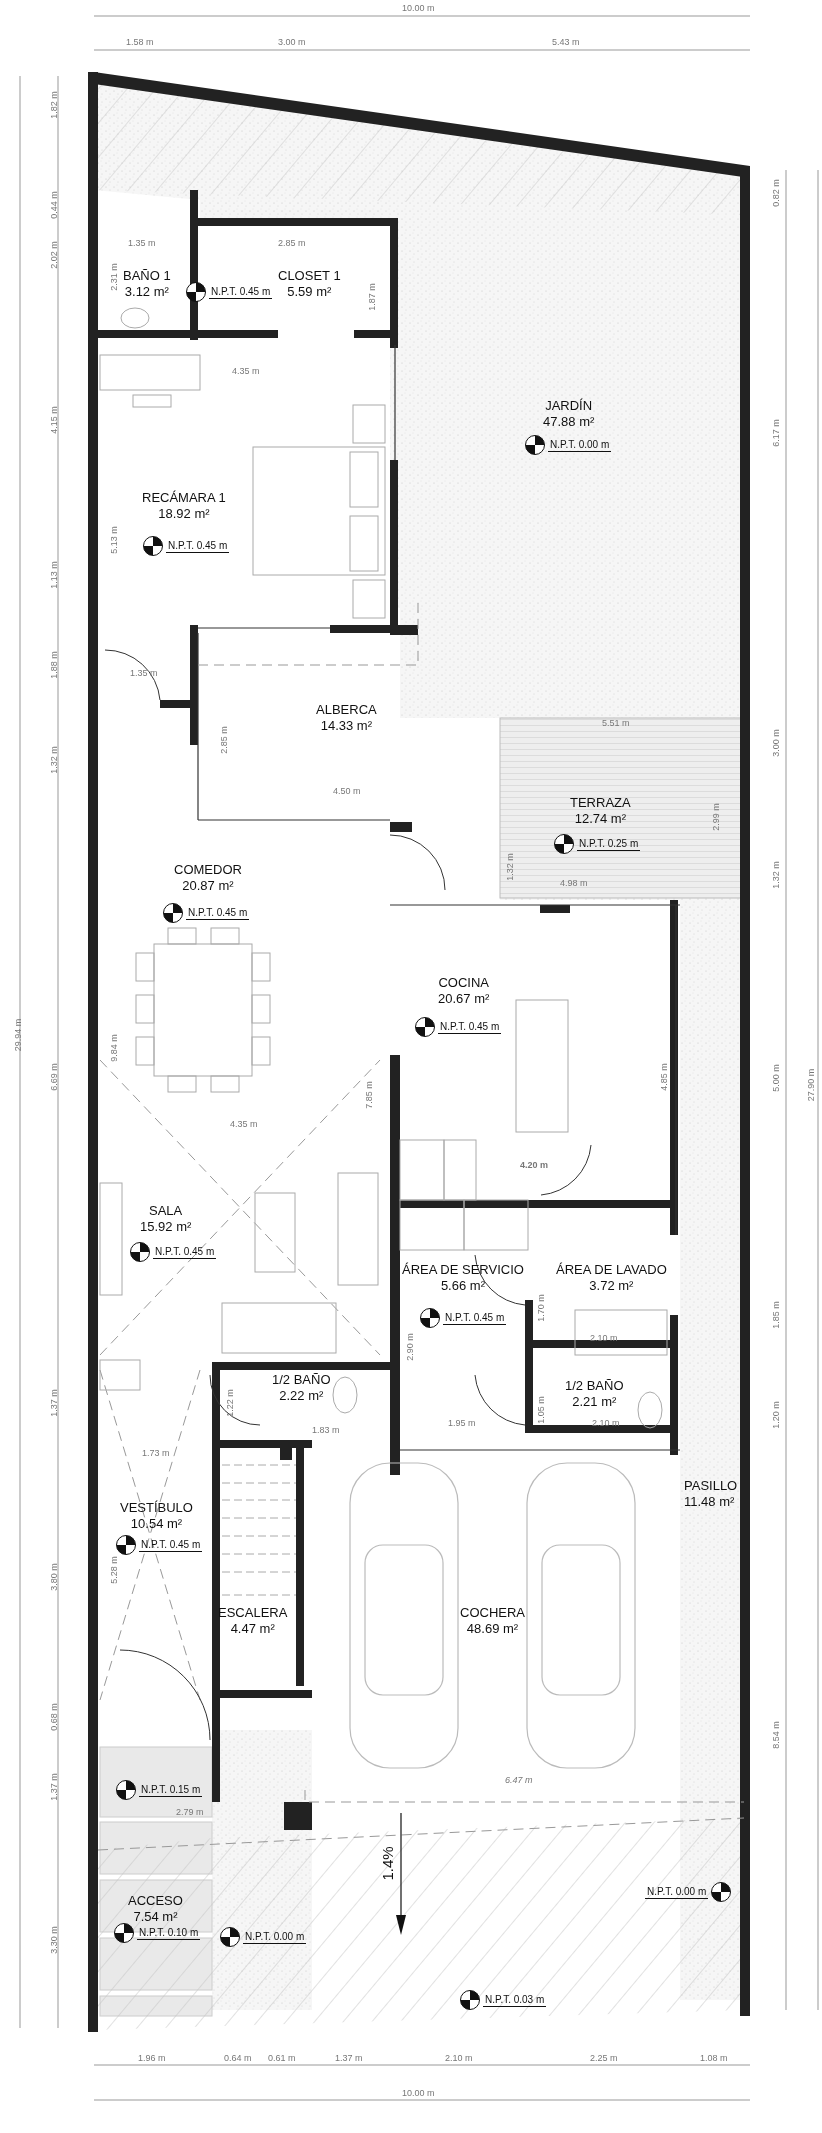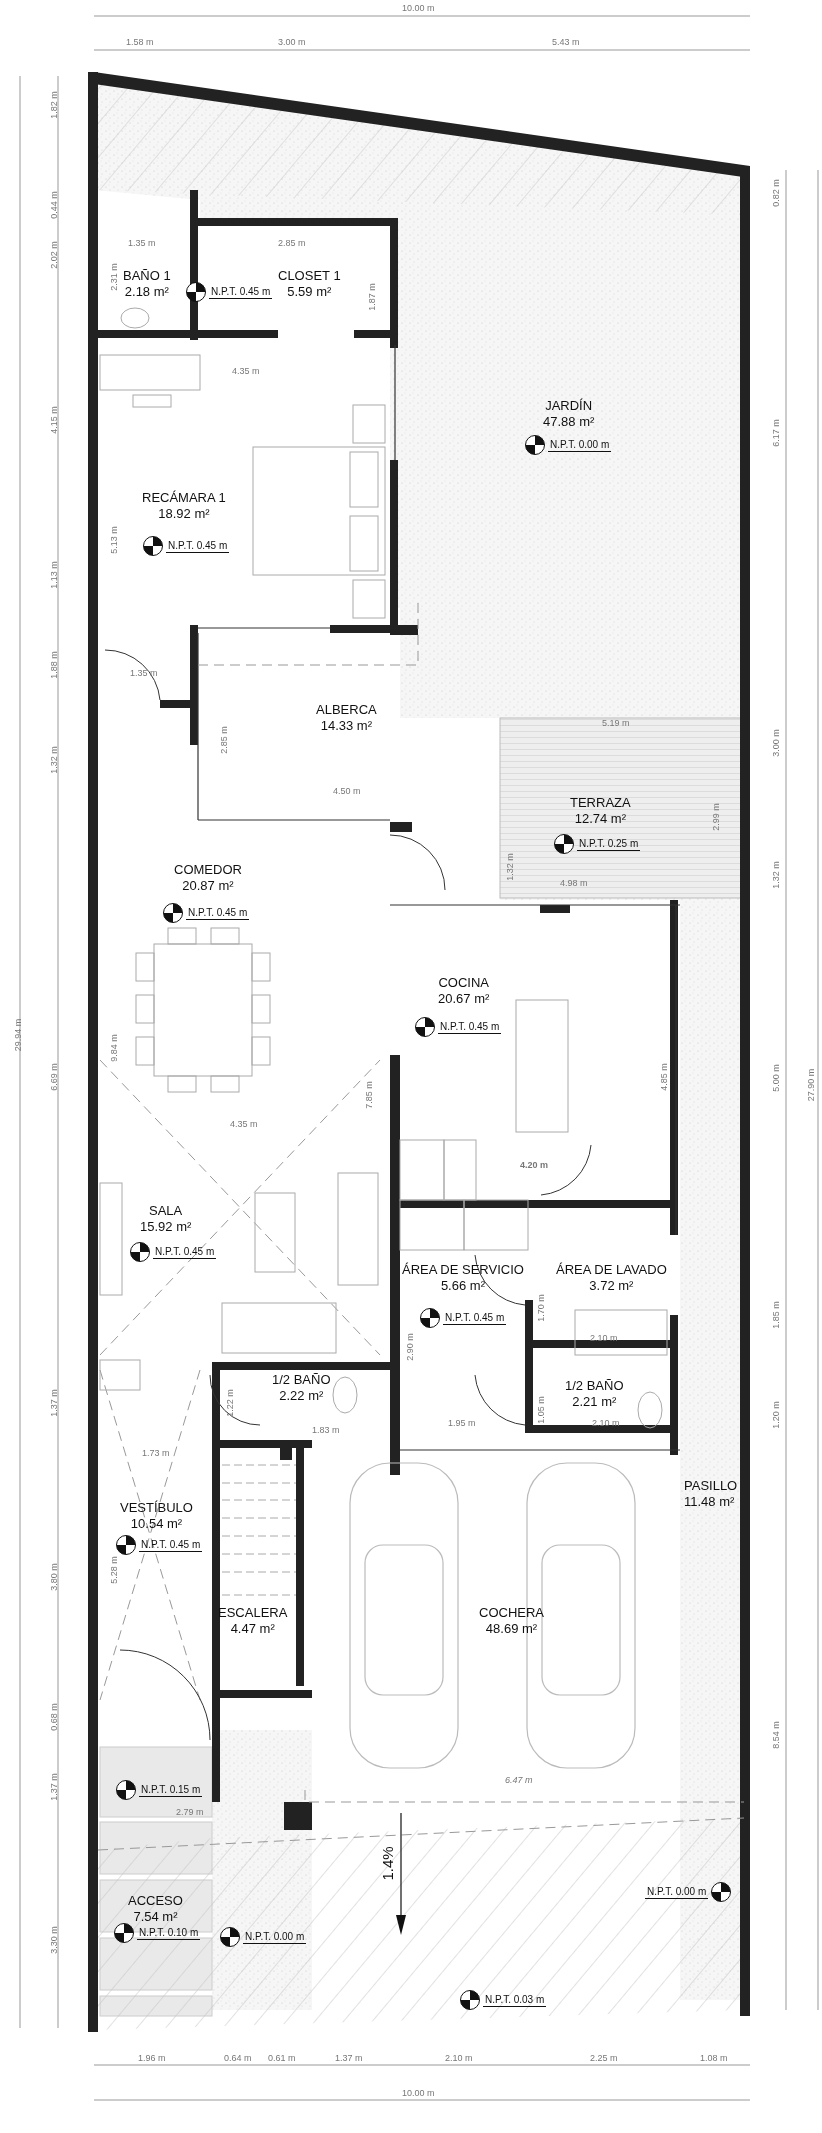--- a/index.html
+++ b/index.html
@@ -189,21 +189,21 @@
   </g>
 
   <g>
     <line x1="401" y1="1813" x2="401" y2="1925" stroke="#111" stroke-width="1.2"></line>
     <polygon points="396,1915 406,1915 401,1935" fill="#111"></polygon>
   </g>
 </svg>
 
 <div class="room-label" style="left:123px;top:268px;">
   <span class="nm">BAÑO 1</span>
-  <span class="ar">2.18 m²</span>
+  <span class="ar">3.12 m²</span>
 </div>
 <div class="room-label" style="left:278px;top:268px;">
   <span class="nm">CLOSET 1</span>
   <span class="ar">5.59 m²</span>
 </div>
 <div class="room-label" style="left:543px;top:398px;">
   <span class="nm">JARDÍN</span>
   <span class="ar">47.88 m²</span>
 </div>
 <div class="room-label" style="left:142px;top:490px;">
@@ -247,21 +247,21 @@
   <span class="ar">2.21 m²</span>
 </div>
 <div class="room-label" style="left:120px;top:1500px;">
   <span class="nm">VESTÍBULO</span>
   <span class="ar">10.54 m²</span>
 </div>
 <div class="room-label" style="left:218px;top:1605px;">
   <span class="nm">ESCALERA</span>
   <span class="ar">4.47 m²</span>
 </div>
-<div class="room-label" style="left:460px;top:1605px;padding-left:19px;">
+<div class="room-label" style="left:460px;top:1605px;">
   <span class="nm">COCHERA</span>
   <span class="ar">48.69 m²</span>
 </div>
 <div class="room-label" style="left:684px;top:1478px;text-align:left;">
   <span class="nm">PASILLO</span>
   <span class="ar">11.48 m²</span>
 </div>
 <div class="room-label" style="left:128px;top:1893px;">
   <span class="nm">ACCESO</span>
   <span class="ar">7.54 m²</span>
@@ -367,21 +367,21 @@
 
 <div class="dim" style="left:128px;top:238px;">1.35 m</div>
 <div class="dim v" style="left:100px;top:272px;">2.31 m</div>
 <div class="dim" style="left:278px;top:238px;">2.85 m</div>
 <div class="dim v" style="left:358px;top:292px;">1.87 m</div>
 <div class="dim" style="left:232px;top:366px;">4.35 m</div>
 <div class="dim v" style="left:100px;top:535px;">5.13 m</div>
 <div class="dim" style="left:130px;top:668px;">1.35 m</div>
 <div class="dim" style="left:333px;top:786px;">4.50 m</div>
 <div class="dim v" style="left:210px;top:735px;">2.85 m</div>
-<div class="dim" style="left:602px;top:718px;">5.19 m</div>
+<div class="dim" style="left:602px;top:718px;">5.51 m</div>
 <div class="dim" style="left:560px;top:878px;">4.98 m</div>
 <div class="dim v" style="left:702px;top:812px;">2.99 m</div>
 <div class="dim v" style="left:496px;top:862px;">1.32 m</div>
 <div class="dim v" style="left:100px;top:1043px;">9.84 m</div>
 <div class="dim" style="left:230px;top:1119px;">4.35 m</div>
 <div class="dim v" style="left:355px;top:1090px;">7.85 m</div>
 <div class="dim v" style="left:650px;top:1072px;">4.85 m</div>
 <div class="dim" style="left:520px;top:1160px;font-weight:bold;">4.20 m</div>
 <div class="dim v" style="left:396px;top:1342px;">2.90 m</div>
 <div class="dim" style="left:448px;top:1418px;">1.95 m</div>

